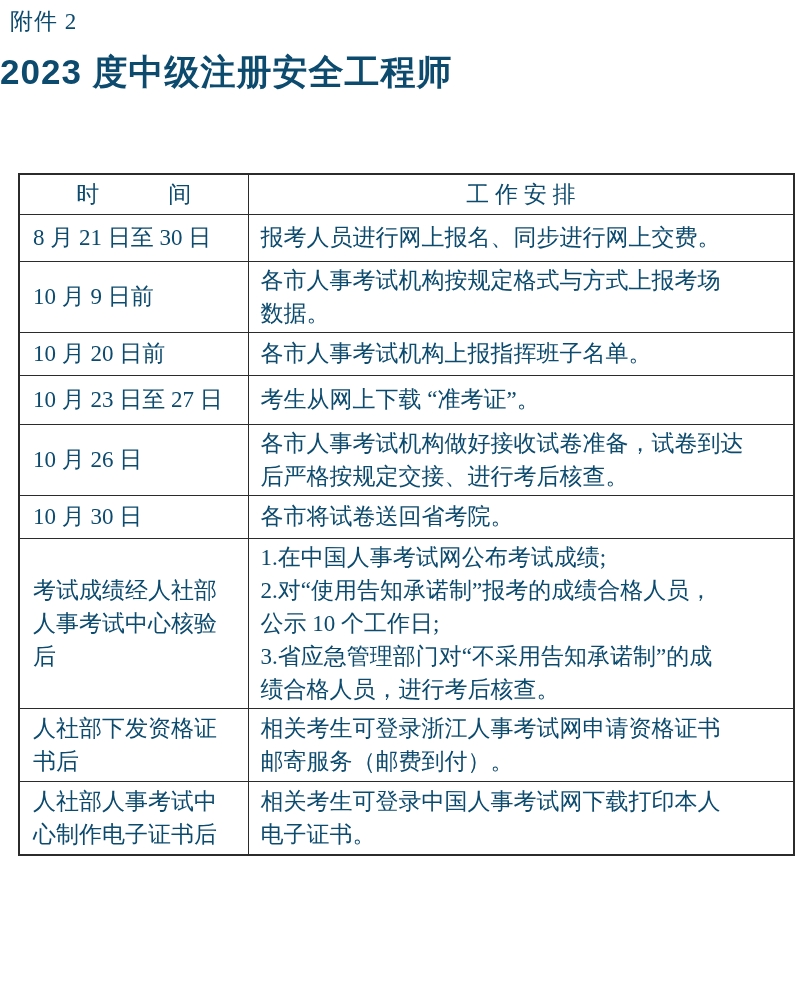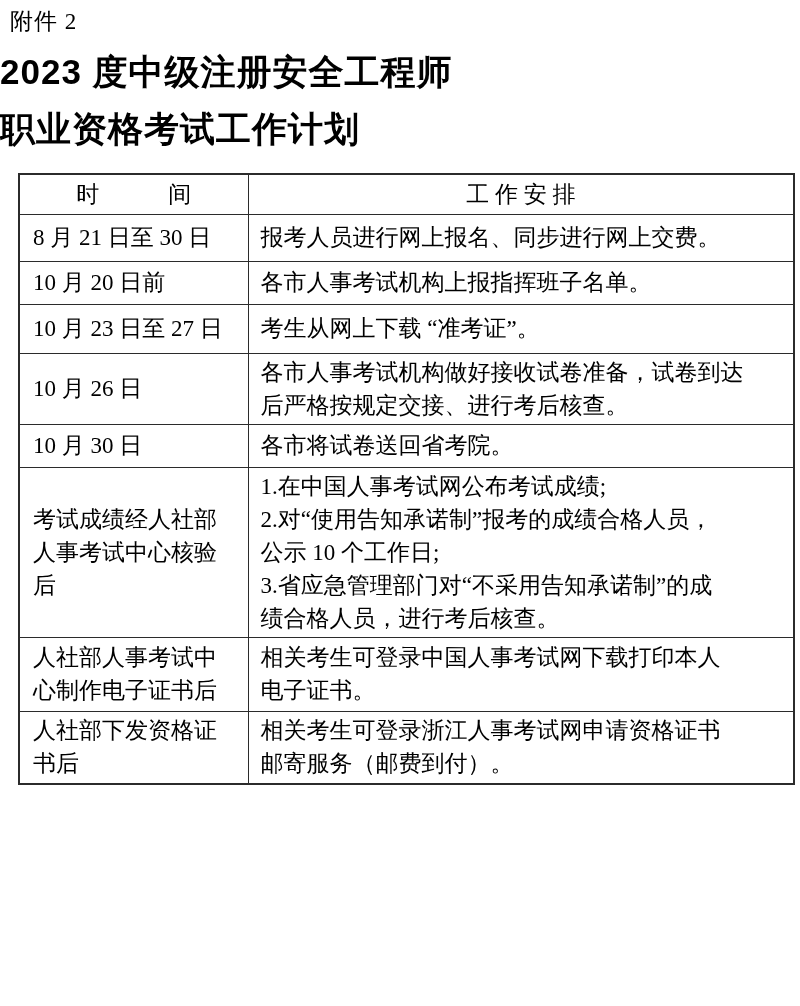--- a/index.html
+++ b/index.html
@@ -4,21 +4,21 @@
 <style>
   * { margin: 0; padding: 0; box-sizing: border-box; }
   html, body { background: #ffffff; }
   .page {
     position: relative;
     width: 800px;
     height: 864px;
     background: #ffffff;
     overflow: hidden;
     font-family: "Liberation Serif", "DejaVu Serif", serif;
-    color: #000000;
+    color: #0c4a6e;
   }
   .attachment {
     position: absolute;
     top: 6px;
     left: 10px;
     font-size: 23px;
     letter-spacing: 1px;
   }
   .title {
     position: absolute;
@@ -58,36 +58,40 @@
 </style>
 </head>
 <body>
 
 <div class="page">
 
   <div class="attachment">附件 2</div>
 
   <div class="title">
     <div>2023 度中级注册安全工程师</div>
-    <div>职业资格考试工作计划</div>
   </div>
 
   <table class="plan">
     <colgroup>
         <col class="c1">
         <col class="c2">
       </colgroup>
     <tbody>
       <tr style="height:40px">
         <th>时　　　间</th>
         <th>工 作 安 排</th>
       </tr>
       <tr style="height:47px">
         <td class="time">8 月 21 日至 30 日</td>
         <td class="work">报考人员进行网上报名、同步进行网上交费。</td>
+      </tr>
+      <tr style="height:63px">
+        <td class="time">10 月 9 日前</td>
+        <td class="work">各市人事考试机构按规定格式与方式上报考场
+数据。</td>
       </tr>
       <tr style="height:43px">
         <td class="time">10 月 20 日前</td>
         <td class="work">各市人事考试机构上报指挥班子名单。</td>
       </tr>
       <tr style="height:49px">
         <td class="time">10 月 23 日至 27 日</td>
         <td class="work">考生从网上下载 “准考证”。</td>
       </tr>
       <tr style="height:71px">
@@ -102,28 +106,28 @@
       <tr style="height:165px">
         <td class="time">考试成绩经人社部
 人事考试中心核验
 后</td>
         <td class="work">1.在中国人事考试网公布考试成绩;
 2.对“使用告知承诺制”报考的成绩合格人员，
 公示 10 个工作日;
 3.省应急管理部门对“不采用告知承诺制”的成
 绩合格人员，进行考后核查。</td>
       </tr>
+      <tr style="height:73px">
+        <td class="time">人社部下发资格证
+书后</td>
+        <td class="work">相关考生可登录浙江人事考试网申请资格证书
+邮寄服务（邮费到付）。</td>
+      </tr>
       <tr style="height:74px">
         <td class="time">人社部人事考试中
 心制作电子证书后</td>
         <td class="work">相关考生可登录中国人事考试网下载打印本人
 电子证书。</td>
-      </tr>
-      <tr style="height:73px">
-        <td class="time">人社部下发资格证
-书后</td>
-        <td class="work">相关考生可登录浙江人事考试网申请资格证书
-邮寄服务（邮费到付）。</td>
       </tr>
     </tbody>
   </table>
 
 </div>
 
 </body></html>

